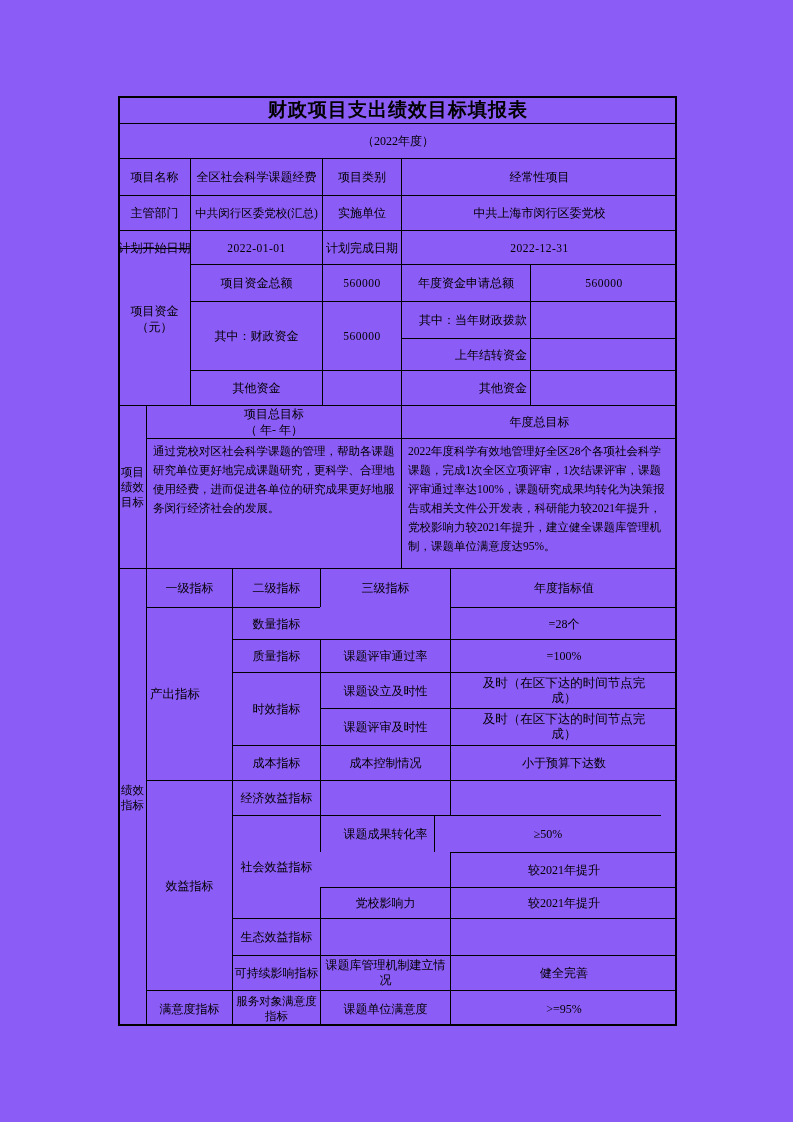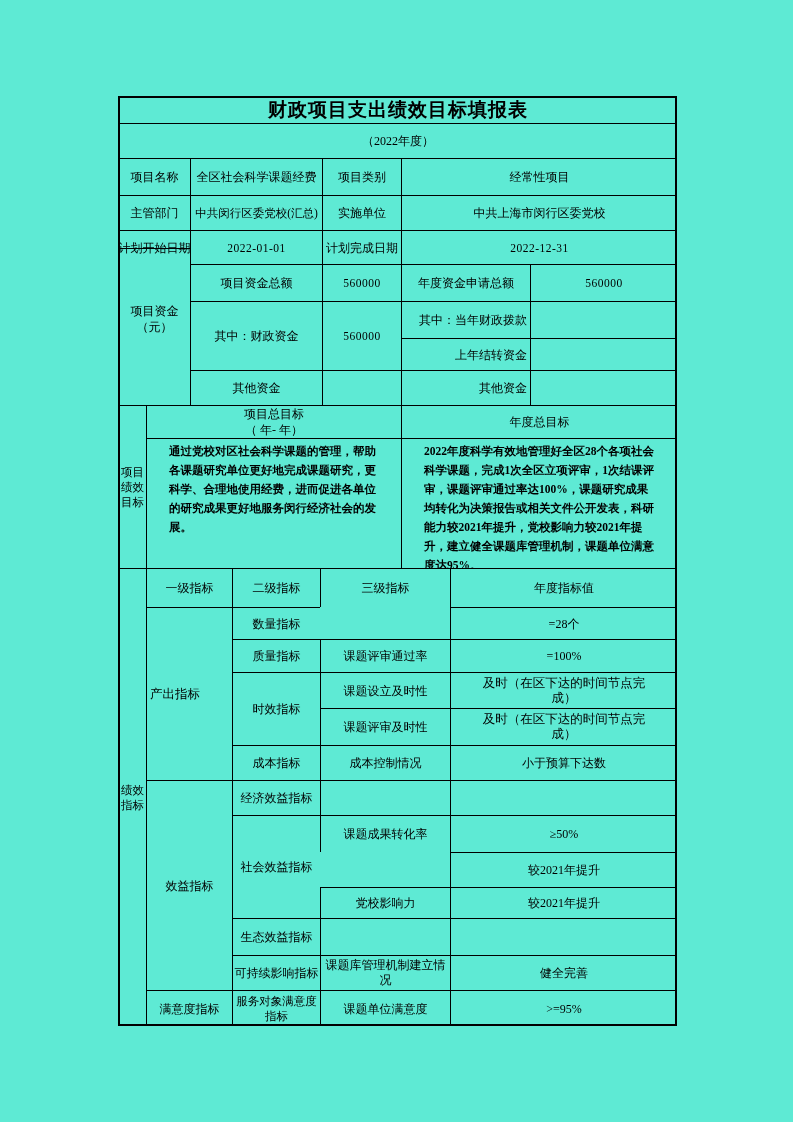--- a/index.html
+++ b/index.html
@@ -1,28 +1,28 @@
 <!DOCTYPE html>
 <html><head>
 <meta charset="utf-8">
 <style>
   html,body { margin:0; padding:0; background:#ffffff; }
   body { width:793px; height:1122px; font-family:"Liberation Serif","DejaVu Serif",serif; color:#000; }
-  .page { position:relative; width:793px; height:1122px; background:#5eead4; overflow:hidden; }
+  .page { position:relative; width:793px; height:1122px; background:#8b5cf6; overflow:hidden; }
   .tbl { position:absolute; left:118px; top:96px; width:559px; height:930px; }
   .c { position:absolute; box-sizing:border-box; border-top:1px solid #000; border-left:1px solid #000;
        display:flex; align-items:center; justify-content:center; text-align:center;
        font-size:12px; line-height:16px; overflow:hidden; }
   .frame { position:absolute; left:0; top:0; width:559px; height:930px; box-sizing:border-box;
            border:2px solid #000; pointer-events:none; }
   .nw { white-space:nowrap; }
   .title { font-size:19px; font-weight:bold; letter-spacing:1px; }
   .ra { justify-content:flex-end; text-align:left; padding-right:3px; }
   .la { justify-content:flex-start; text-align:left; padding-left:3px; }
-  .tl { align-items:flex-start; justify-content:flex-start; text-align:left; padding:3px 22px;font-weight:bold; }
+  .tl { align-items:flex-start; justify-content:flex-start; text-align:left; padding:3px 6px; }
   .col { flex-direction:column; }
   .goaltxt { font-size:11.5px; line-height:19px; }
   .wrap13 { padding:0 23px; font-size:12.5px; }
   .small { font-size:11.5px; }
   .num { font-size:11.5px; letter-spacing:0.5px; }
 </style>
 </head>
 <body>
 
 <div class="page">
@@ -109,21 +109,21 @@
     <div class="c nw" style="left:114px;top:649px;width:88px;height:35px">成本指标</div>
     <div class="c nw" style="left:202px;top:649px;width:130px;height:35px">成本控制情况</div>
     <div class="c nw" style="left:332px;top:649px;width:227px;height:35px">小于预算下达数</div>
 
     <div class="c nw" style="left:114px;top:684px;width:88px;height:35px">经济效益指标</div>
     <div class="c" style="left:202px;top:684px;width:130px;height:35px"></div>
     <div class="c" style="left:332px;top:684px;width:227px;height:35px"></div>
 
     <div class="c nw" style="left:114px;top:719px;width:88px;height:103px">社会效益指标</div>
     <div class="c nw" style="left:202px;top:719px;width:130px;height:37px">课题成果转化率</div>
-    <div class="c nw" style="left:332px;top:719px;width:227px;height:37px">≥50%</div>
+    <div class="c nw" style="left:316px;top:719px;width:227px;height:37px">≥50%</div>
     <div class="c nw" style="left:332px;top:756px;width:227px;height:35px">较2021年提升</div>
     <div class="c nw" style="left:202px;top:791px;width:130px;height:31px">党校影响力</div>
     <div class="c nw" style="left:332px;top:791px;width:227px;height:31px">较2021年提升</div>
 
     <div class="c nw" style="left:114px;top:822px;width:88px;height:37px">生态效益指标</div>
     <div class="c" style="left:202px;top:822px;width:130px;height:37px"></div>
     <div class="c" style="left:332px;top:822px;width:227px;height:37px"></div>
 
     <div class="c nw" style="left:114px;top:859px;width:88px;height:35px">可持续影响指标</div>
     <div class="c" style="left:202px;top:859px;width:130px;height:35px;line-height:15px;padding:0 2px">课题库管理机制建立情况</div>

